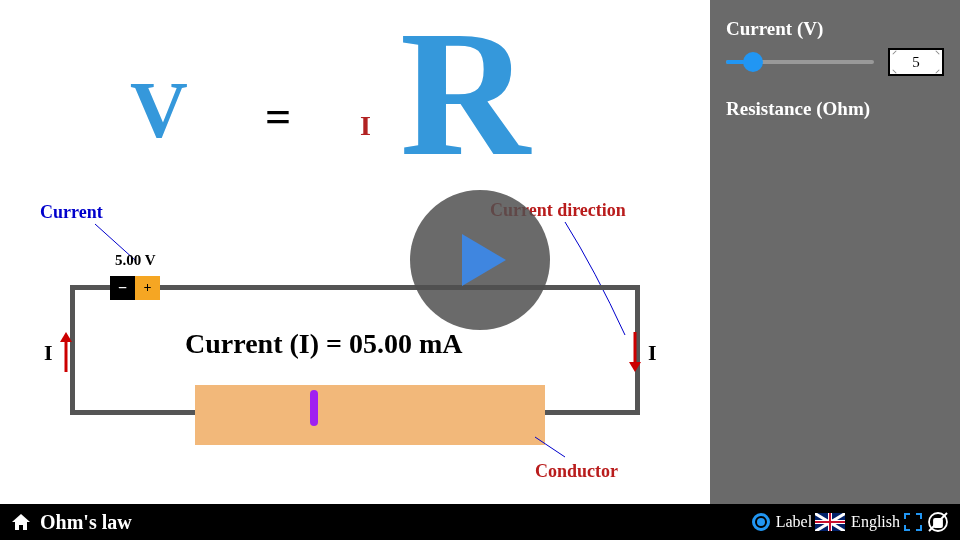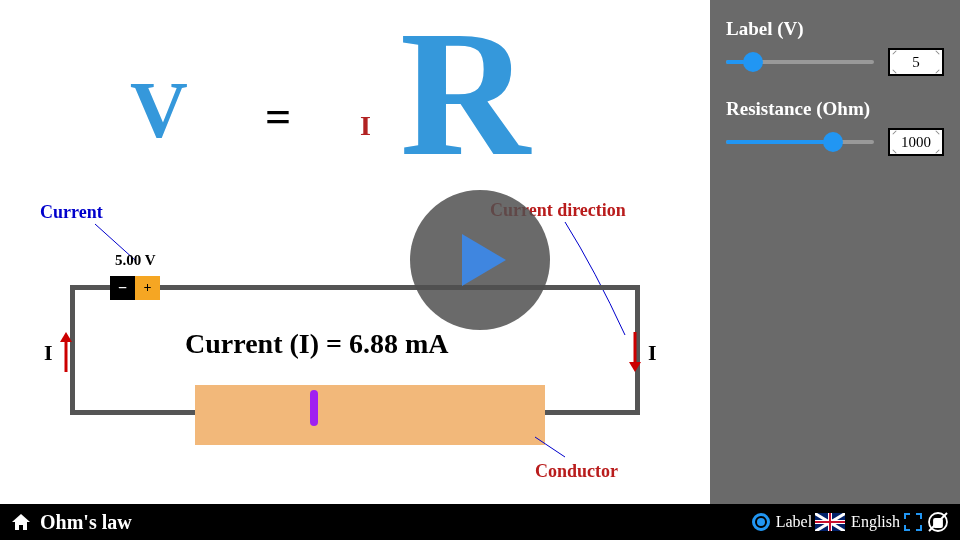--- a/index.html
+++ b/index.html
@@ -119,66 +119,52 @@
     </div>
 
     <div class="arrow-down" style="left:597px; top:72px;">
       <svg viewBox="0 0 16 40">
             <line x1="8" y1="0" x2="8" y2="34" stroke="#c00" stroke-width="3"></line>
             <polygon points="8,40 2,30 14,30" fill="#c00"></polygon>
           </svg>
     </div>
     <div class="Ilbl" style="left:618px; top:80px;">I</div>
 
-    <div class="current-text" style="left:155px; top:68px;">Current (I) = 6.88 mA</div>
+    <div class="current-text" style="left:155px; top:68px;">Current (I) = 05.00 mA</div>
 
     <div class="cd-label" style="left:505px; top:195px;margin-top:6px;">Conductor</div>
     <svg class="callout" style="left:500px; top:175px; width:40px; height:25px;">
           <line x1="5" y1="2" x2="35" y2="22"></line>
         </svg>
   </div>
 
   <div class="play">
     <svg viewBox="0 0 64 64">
           <polygon points="14,6 58,32 14,58" fill="#3f86e0"></polygon>
         </svg>
   </div>
 </div>
 
 <div class="side">
-  <div class="lbl">Label (V)</div>
+  <div class="lbl">Current (V)</div>
   <div class="row">
     <div class="slider">
       <div class="track"></div>
       <div class="fill" id="vfill" style="width: 18%;"></div>
       <div class="thumb" id="vthumb" style="left: 18%;"></div>
     </div>
     <div class="numbox">
       <span>5</span>
       <span class="tick t1"></span>
           <span class="tick t2"></span>
           <span class="tick t3"></span>
           <span class="tick t4"></span>
     </div>
   </div>
   <div class="lbl">Resistance (Ohm)</div>
-  <div class="row">
-    <div class="slider">
-      <div class="track"></div>
-      <div class="fill" id="rfill" style="width: 72%;"></div>
-      <div class="thumb" id="rthumb" style="left: 72%;"></div>
-    </div>
-    <div class="numbox">
-      <span>1000</span>
-      <span class="tick t1"></span>
-          <span class="tick t2"></span>
-          <span class="tick t3"></span>
-          <span class="tick t4"></span>
-    </div>
-  </div>
 </div>
 
 <div class="footer">
   <div class="home-icon">
     <svg viewBox="0 0 22 20">
           <path d="M11 2 L20 10 L17 10 L17 18 L13 18 L13 13 L9 13 L9 18 L5 18 L5 10 L2 10 Z" fill="#fff"></path>
         </svg>
   </div>
   <div class="title">Ohm's law</div>
   <div class="spacer"></div>

